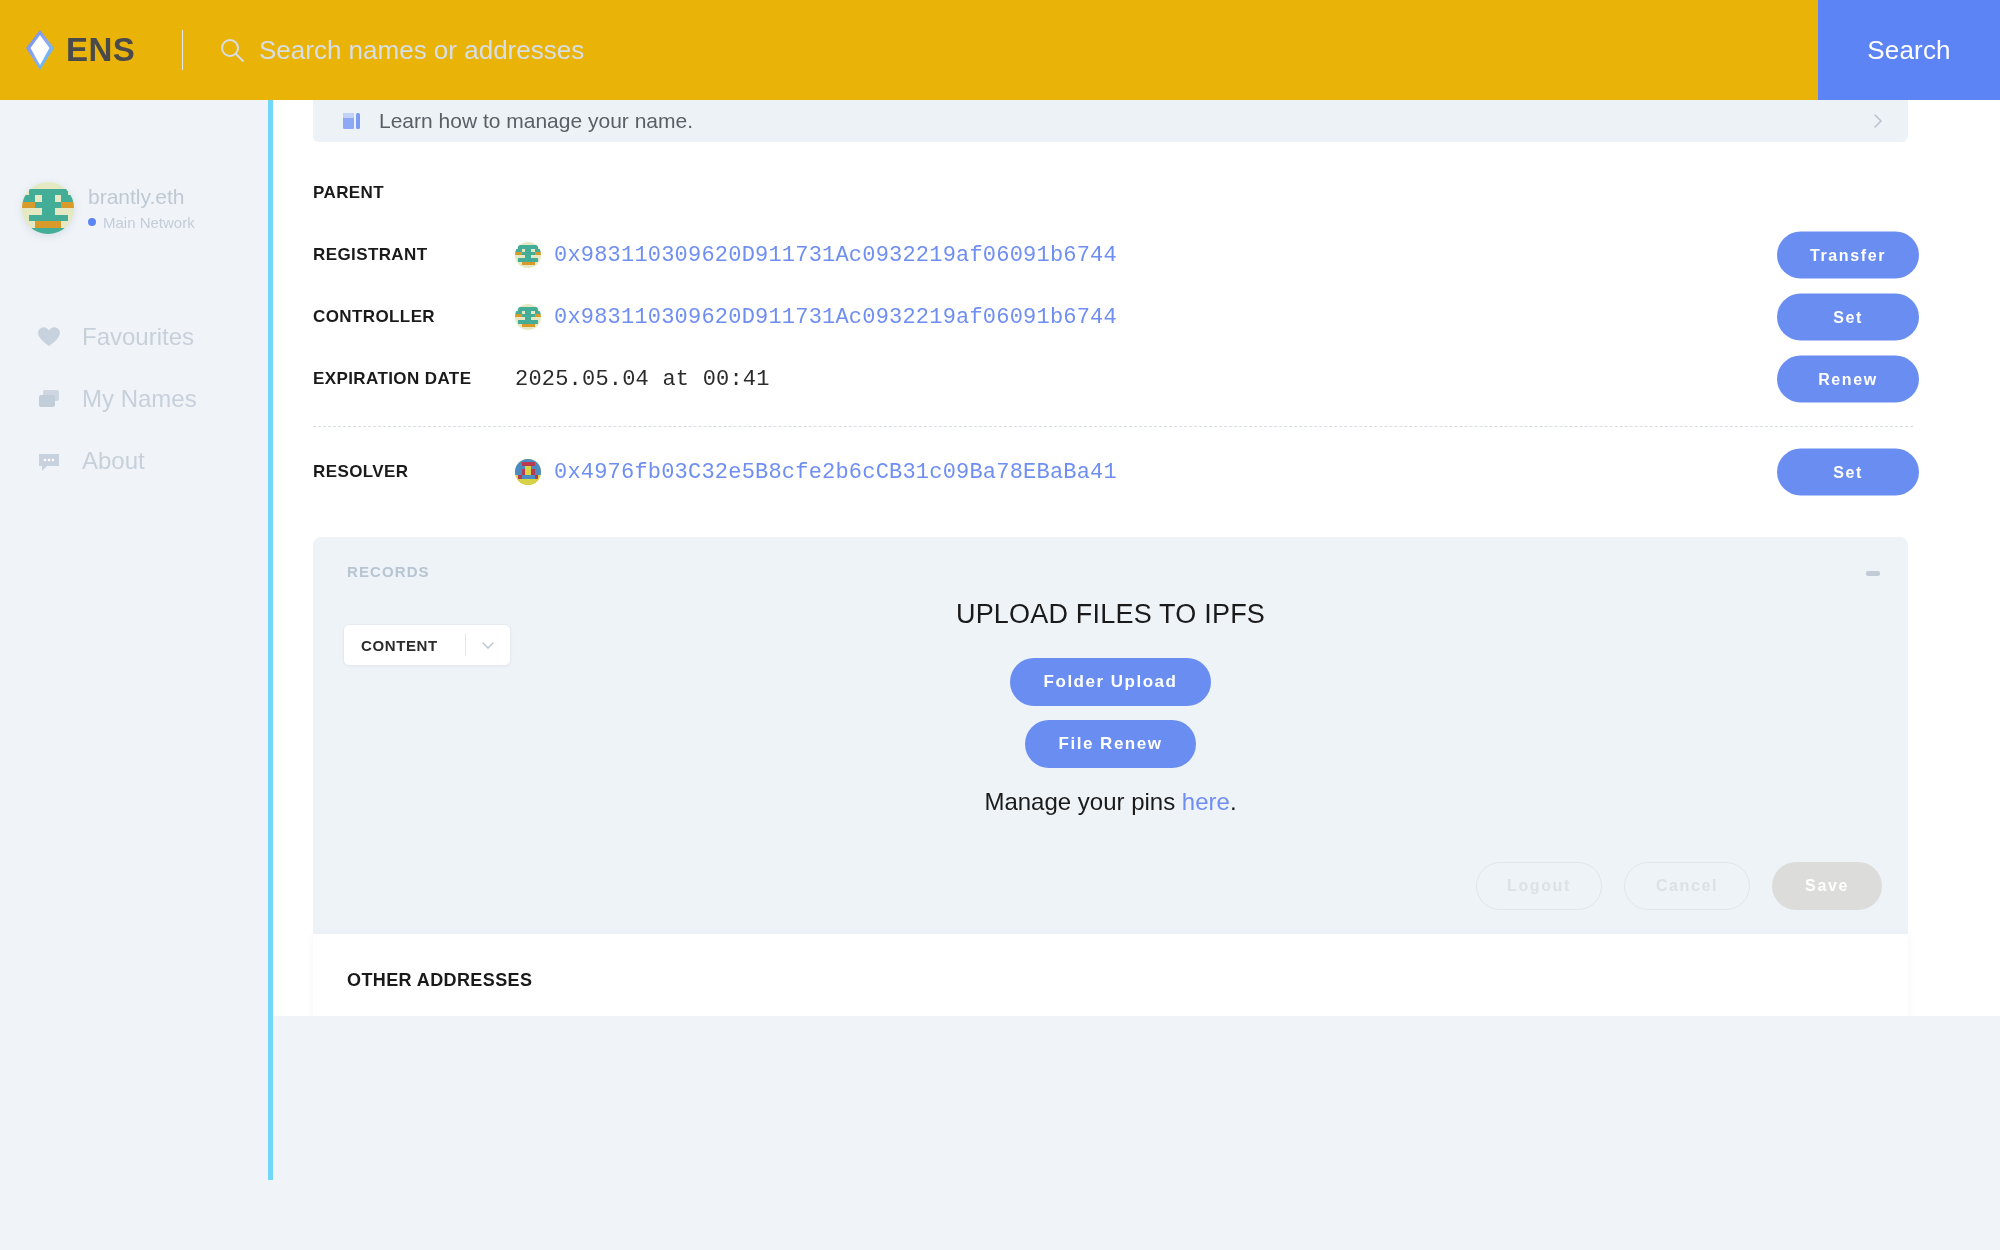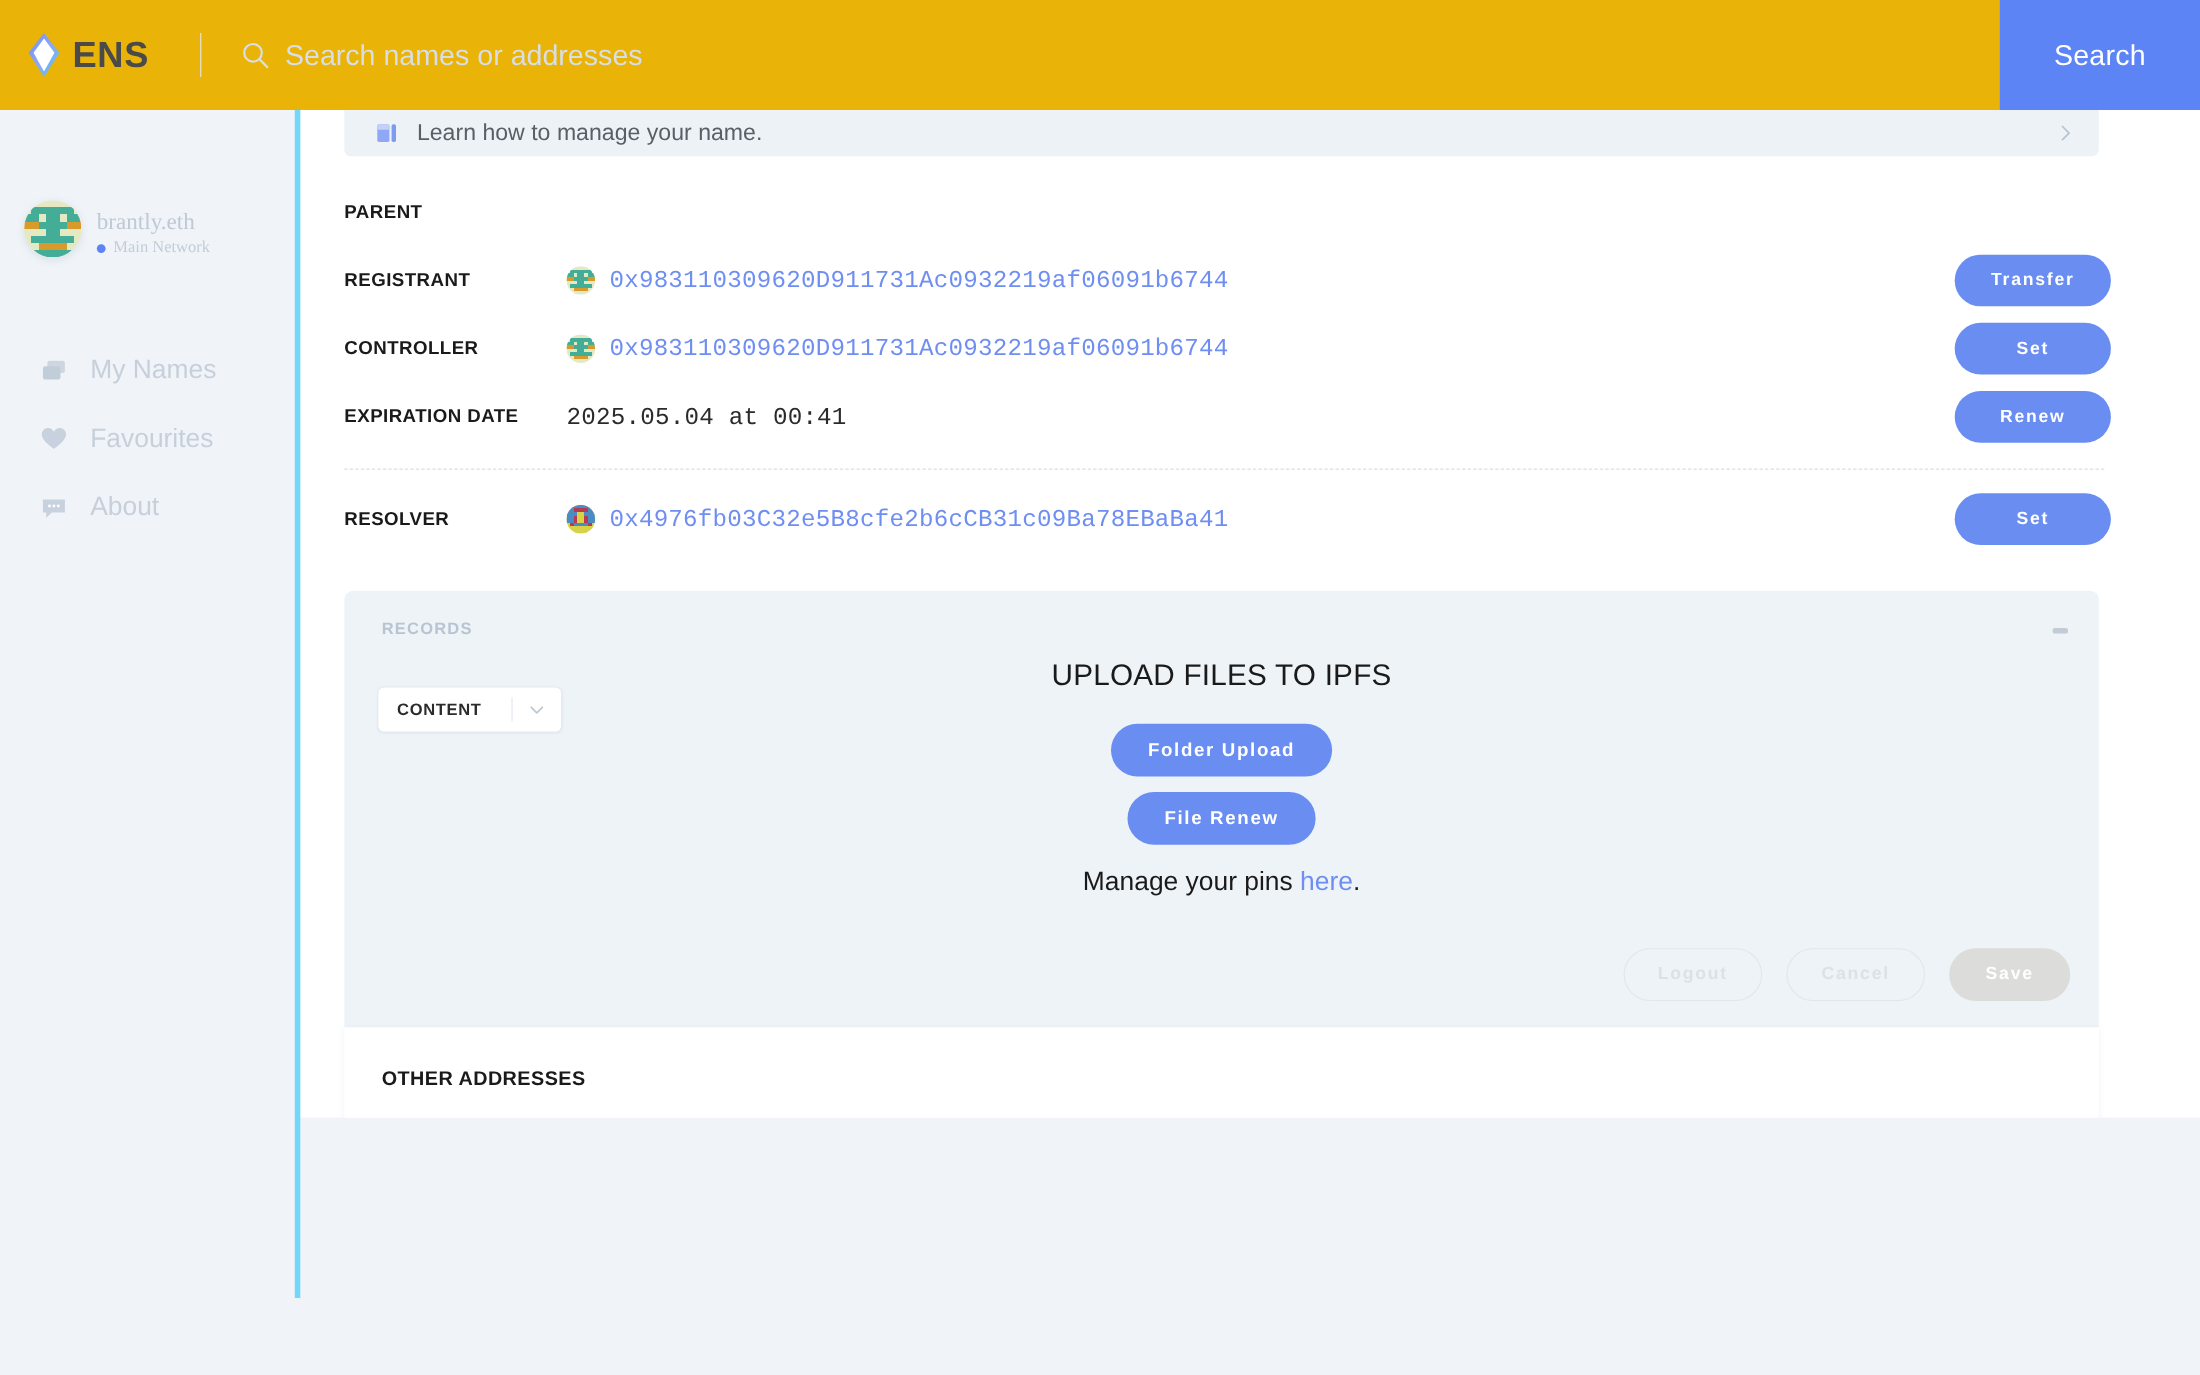--- a/index.html
+++ b/index.html
@@ -80,23 +80,22 @@
   
   .sidebar {
     position: absolute;
     top: 100px; left: 0;
     width: 268px; height: 1150px;
     background: #F0F4F8;
     z-index: 10;
   }
   .profile {
     display: flex;
-    align-items: flex-end;
+    align-items: center;
     margin: 82px 0 0 22px;
-    font-family: Liberation Serif, serif;
   }
   .avatar {
     width: 52px; height: 52px;
     border-radius: 50%;
     overflow: hidden;
     flex: none;
     box-shadow: 0 2px 8px rgba(100,120,150,0.18);
   }
   .profile-meta { margin-left: 14px; }
   .profile-name {
@@ -442,33 +441,33 @@
           <span class="network-dot"></span>
           <span class="network-label">Main Network</span>
         </div>
       </div>
     </div>
 
     <div class="nav">
       <div class="nav-item">
         <span class="nav-icon">
           <svg viewBox="0 0 26 26" width="26" height="26">
+            <path d="M13 22 C13 22 2 15 2 9 C2 5.5 4.8 3.2 7.8 3.2 C10 3.2 12 4.6 13 6.4 C14 4.6 16 3.2 18.2 3.2 C21.2 3.2 24 5.5 24 9 C24 15 13 22 13 22 Z" fill="#C8D2DE"></path>
+          </svg>
+        </span>
+        <span class="nav-label">Favourites</span>
+      </div>
+      <div class="nav-item">
+        <span class="nav-icon">
+          <svg viewBox="0 0 26 26" width="26" height="26">
             <rect x="7" y="4" width="16" height="11" rx="2" fill="#CED7E1"></rect>
             <rect x="3" y="9" width="16" height="12" rx="2" fill="#C2CDDA"></rect>
           </svg>
         </span>
         <span class="nav-label">My Names</span>
-      </div>
-      <div class="nav-item">
-        <span class="nav-icon">
-          <svg viewBox="0 0 26 26" width="26" height="26">
-            <path d="M13 22 C13 22 2 15 2 9 C2 5.5 4.8 3.2 7.8 3.2 C10 3.2 12 4.6 13 6.4 C14 4.6 16 3.2 18.2 3.2 C21.2 3.2 24 5.5 24 9 C24 15 13 22 13 22 Z" fill="#C8D2DE"></path>
-          </svg>
-        </span>
-        <span class="nav-label">Favourites</span>
       </div>
       <div class="nav-item">
         <span class="nav-icon">
           <svg viewBox="0 0 26 26" width="26" height="26">
             <path d="M3 6 h20 v12 h-12 l-5 5 v-5 h-3 z" fill="#C8D2DE"></path>
             <circle cx="9" cy="12" r="1.3" fill="#FFFFFF"></circle>
             <circle cx="13" cy="12" r="1.3" fill="#FFFFFF"></circle>
             <circle cx="17" cy="12" r="1.3" fill="#FFFFFF"></circle>
           </svg>
         </span>

